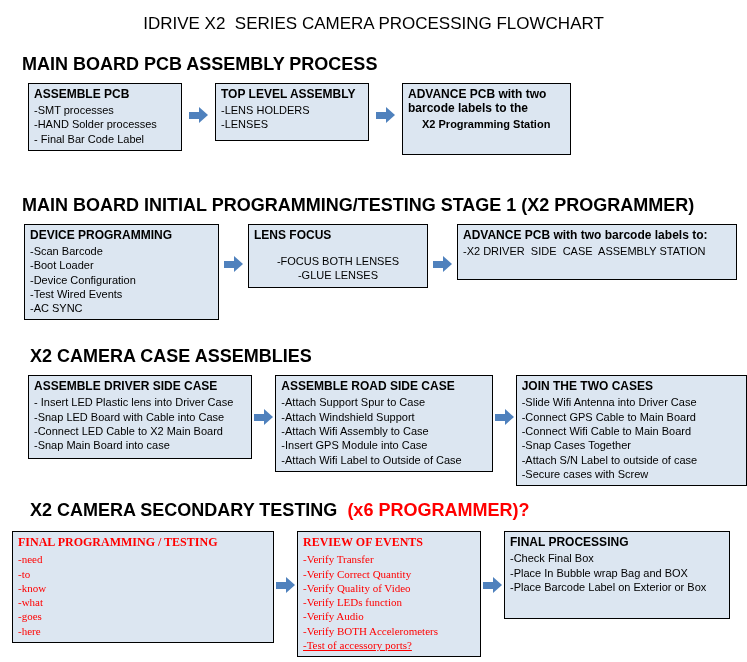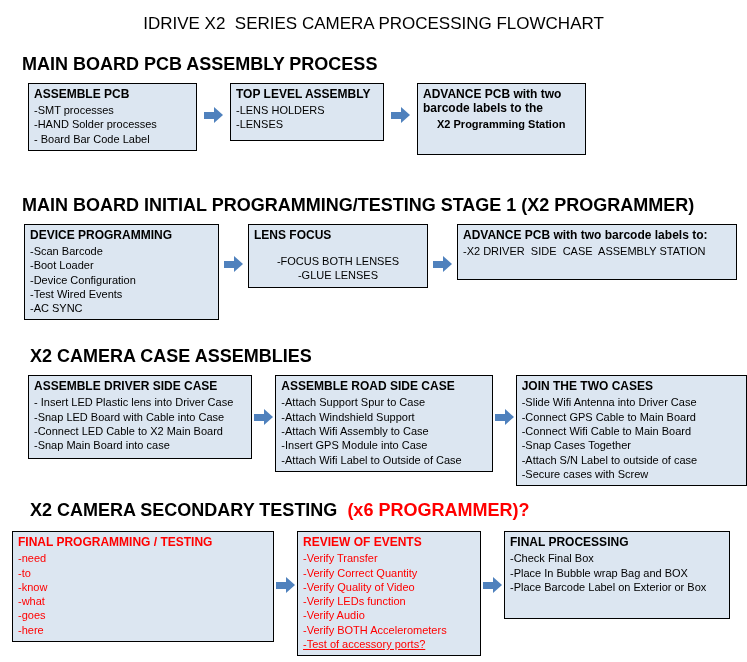--- a/index.html
+++ b/index.html
@@ -56,24 +56,24 @@
   .lines{margin-top:2px;}
   .line{
     font-size:11px;
     line-height:1.3;
     white-space:pre-wrap;
   }
   .bold-lines .line{font-weight:bold;}
   .indent .line{padding-left:14px;}
   .gap-top{margin-top:12px;text-align:center;}
   .underline{text-decoration:underline;}
-  .red-box .box-title,.red-box .line{color:var(--red,#ff0000);}
+  .red-box .box-title,.red-box .line{color:var(--red,#ff0000);font-family:Liberation Serif, serif;}
 
   
-  .b00{width:169px;min-height:66px;}
+  .b00{width:154px;min-height:66px;}
   .b01{width:154px;min-height:58px;}
   .b02{width:169px;min-height:72px;}
   .b10{width:195px;min-height:86px;}
   .b11{width:180px;min-height:62px;}
   .b12{width:280px;min-height:56px;}
   .b20{width:225px;min-height:84px;}
   .b21{width:218px;min-height:92px;}
   .b22{width:232px;min-height:104px;}
   .b30{width:262px;min-height:106px;}
   .b31{width:184px;min-height:118px;}
@@ -100,21 +100,21 @@
 
 <section class="flow-section s0">
   <h2 class="section-heading">MAIN BOARD PCB ASSEMBLY PROCESS</h2>
   <div class="row row0">
 
     <div class="box b00">
       <div class="box-title">ASSEMBLE PCB</div>
       <div class="lines">
         <div class="line">-SMT processes</div>
         <div class="line">-HAND Solder processes</div>
-        <div class="line">- Board Bar Code Label</div>
+        <div class="line">- Final Bar Code Label</div>
       </div>
     </div>
 
     <div class="arrow">
       <span class="stem"></span>
       <span class="head"></span>
     </div>
 
     <div class="box b01">
       <div class="box-title">TOP LEVEL ASSEMBLY</div>

